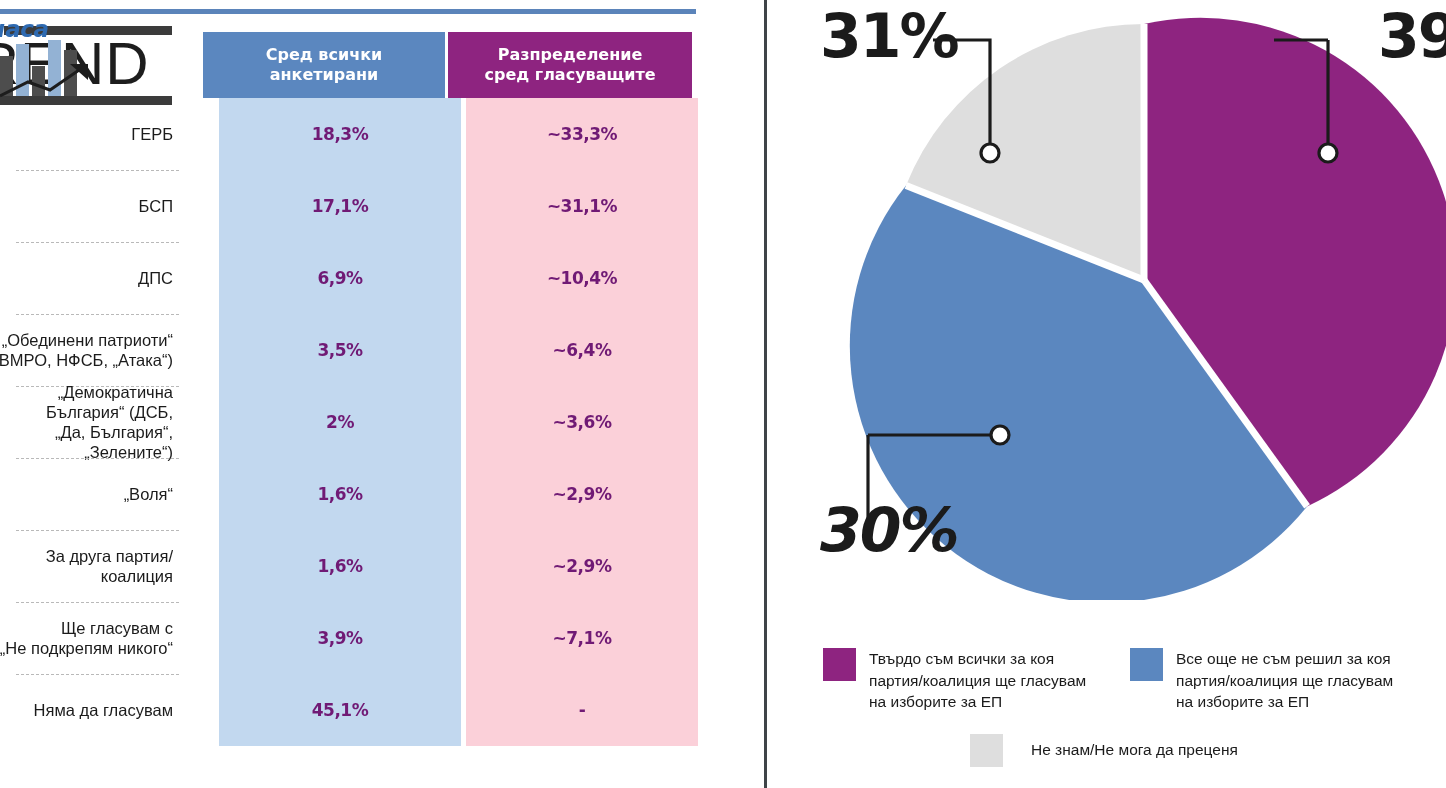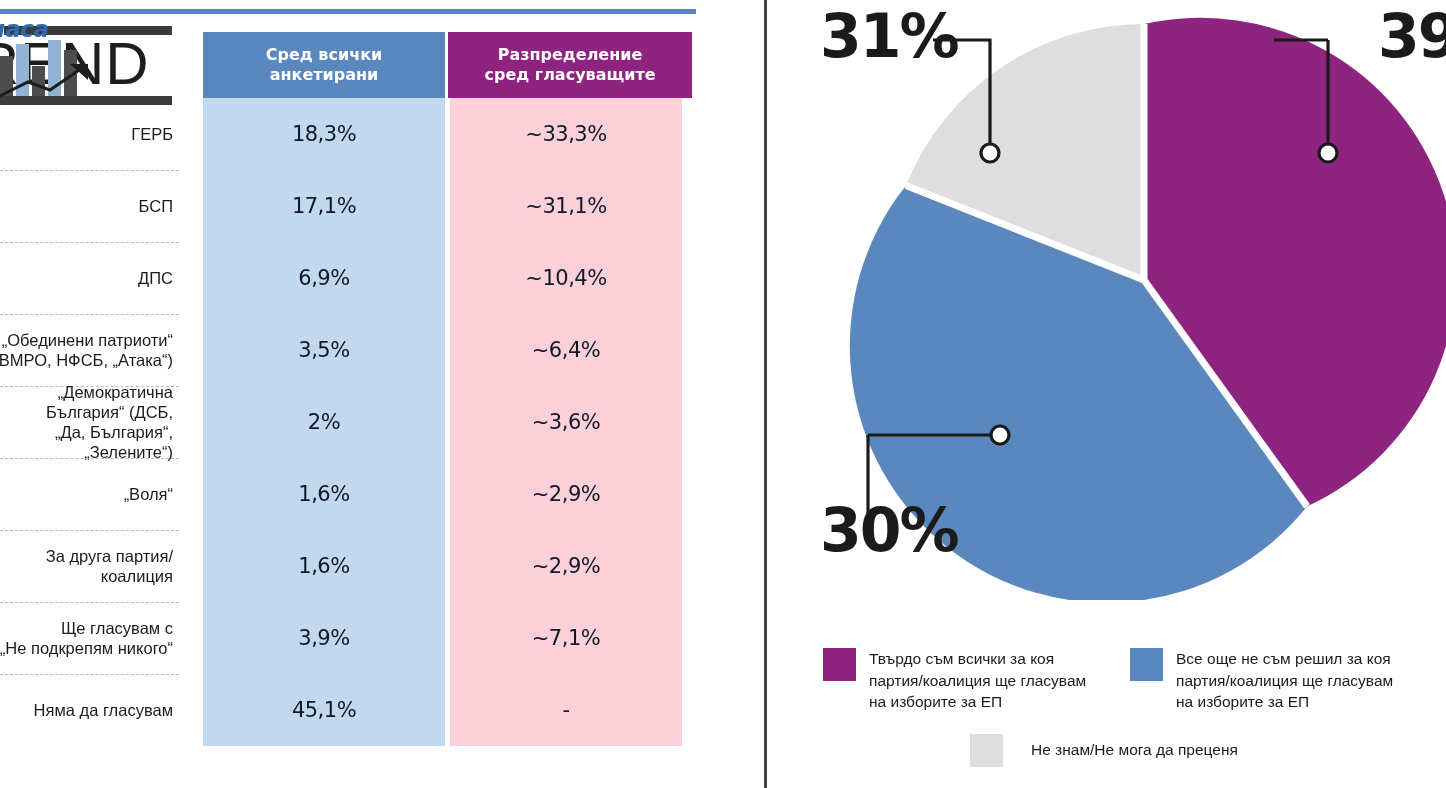--- a/index.html
+++ b/index.html
@@ -34,32 +34,32 @@
   }
   #logo .chartmark { position:absolute; left:62px; top:20px; width:96px; height:56px; }
   #logo .chartmark i { position:absolute; bottom:0; width:13px; background:#93b2d4; display:block; }
   #logo .chartmark i.d { background:#4d4d4d; }
   #logo .arrow {
     position:absolute; left:60px; top:40px; width:100px; height:38px;
   }
 
   
   #table { position:absolute; left:0; top:32px; width:700px; }
-  .row { position:relative; height:72px; }
+  .row { position:relative; height:72px;margin-left:16px; }
   .row .label {
     position:absolute; right:521px; top:0; width:200px; height:72px;
     display:flex; align-items:center; justify-content:flex-end;
     text-align:right; font-size:16.5px; color:#1b1b1b; line-height:20px;
     padding-right:6px; white-space:pre-line;
   }
   .row .c1, .row .c2 {
     position:absolute; top:0; height:72px;
     display:flex; align-items:center; justify-content:center;
     font-family:"DejaVu Sans", sans-serif;
-    font-weight:normal; font-size:21px; color:#0f172a; letter-spacing:-0.5px;
+    font-weight:bold; font-size:17px; color:#701a75; letter-spacing:-0.5px;
   }
   .row .c1 { left:203px; width:242px; background:#c2d8ef; }
   .row .c2 { left:450px; width:232px; background:#fbd0d9; }
 
   .row .sep-left {
     position:absolute; left:0; top:0; right:521px; height:1px;
     border-top:1px dashed #b9b9b9;
   }
   .row .sep-c1 {
     position:absolute; left:203px; top:0; width:242px; height:1px;
@@ -93,21 +93,21 @@
   #pie-svg { position:absolute; left:0; top:0; }
 
   .pct {
     position:absolute;
     font-family:"DejaVu Sans", sans-serif;
     font-weight:bold; font-size:60px; line-height:60px; color:#1b1b1b;
     letter-spacing:-2px;
   }
   #pct-gray   { left:55px;  top:6px; }
   #pct-purple { left:613px; top:6px; white-space:nowrap; }
-  #pct-blue   { left:55px;  top:500px; }
+  #pct-blue   { left:55px;  top:500px;font-style:italic; }
 
   
   #legend { position:absolute; left:0; top:634px; width:681px; height:154px; }
   .lg-item { position:absolute; display:flex; align-items:flex-start; }
   .lg-swatch { width:33px; height:33px; flex:0 0 33px; margin-right:13px; }
   .lg-text { font-size:15.5px; line-height:21.5px; color:#1b1b1b; white-space:pre-line; }
   #lg-purple { left:58px; top:14px; width:300px; }
   #lg-blue   { left:365px; top:14px; width:320px; }
   #lg-gray   { left:205px; top:100px;gap:15px; }
   #lg-gray .lg-text { padding-top:5px; }

